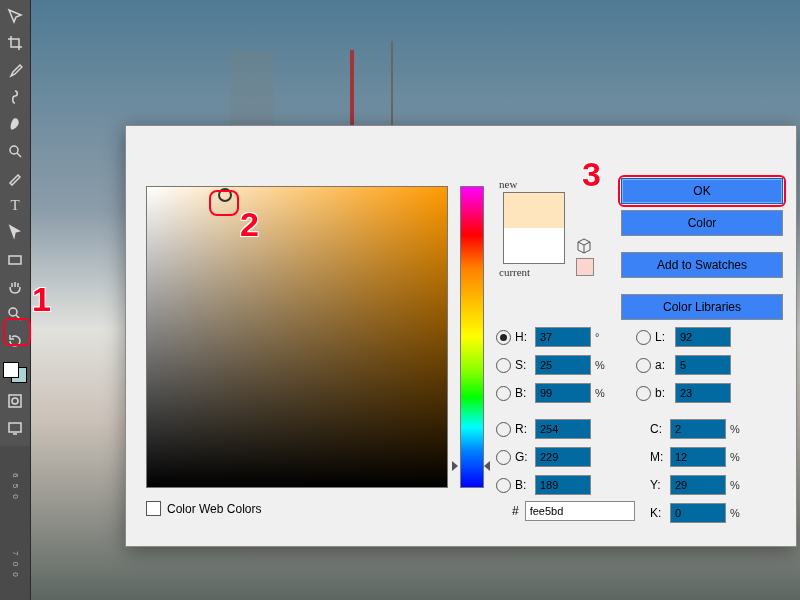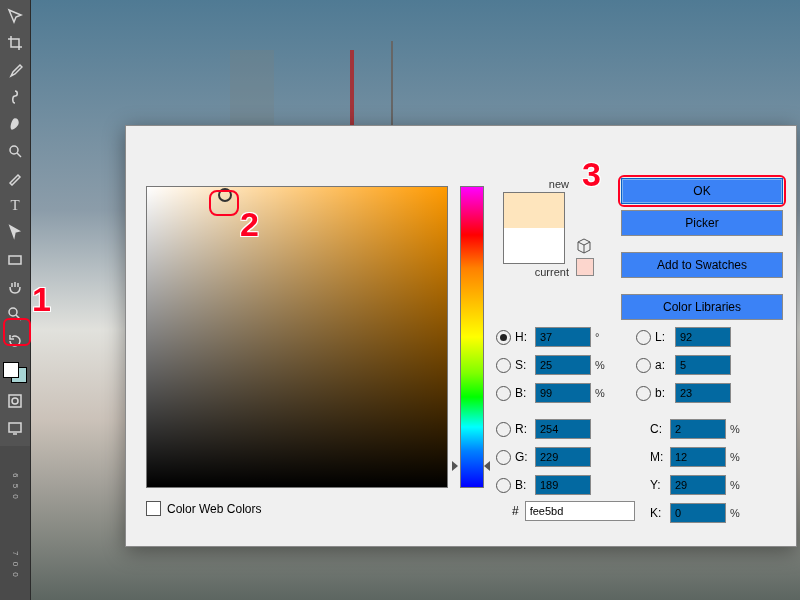--- a/index.html
+++ b/index.html
@@ -111,22 +111,22 @@
     pointer-events:none;
   }
   .hue-arrows::before,.hue-arrows::after{
     content:""; position:absolute; top:0; width:0;height:0;
     border-top:5px solid transparent;border-bottom:5px solid transparent;
   }
   .hue-arrows::before{ left:-2px; border-left:6px solid #555;}
   .hue-arrows::after{ right:-2px; border-right:6px solid #555;}
 
   .swatch-block{
-    position:absolute; left:373px; top:22px; width:70px; text-align:right;
-    font-size:11px; color:#333;
+    position:absolute; left:373px; top:22px; width:70px; text-align:left;
+    font-size:11px; color:#333;font-family:Liberation Serif, serif;
   }
   .swatch-block .swatch{
     width:60px; height:70px; margin:2px auto; border:1px solid #777;
     background:#fee5bd;
     display:flex; flex-direction:column;
   }
   .swatch .half{ flex:1; }
   .swatch .half.cur{ background:#ffffff; }
 
   .cube3d{
@@ -307,21 +307,21 @@
           <path d="M8 1l6 3v8l-6 3-6-3V4z" fill="none" stroke="#555"></path>
           <path d="M2 4l6 3 6-3M8 7v8" stroke="#555" fill="none"></path>
         </svg>
     </div>
     <div class="mini-swatch"></div>
 
     <div class="btn ok">
         <span>OK</span>
       </div>
     <div class="btn cancel">
-        <span>Picker</span>
+        <span>Color</span>
       </div>
     <div class="btn add">
         <span>Add to Swatches</span>
       </div>
     <div class="btn lib">
         <span>Color Libraries</span>
       </div>
 
     <div class="channels">
 

